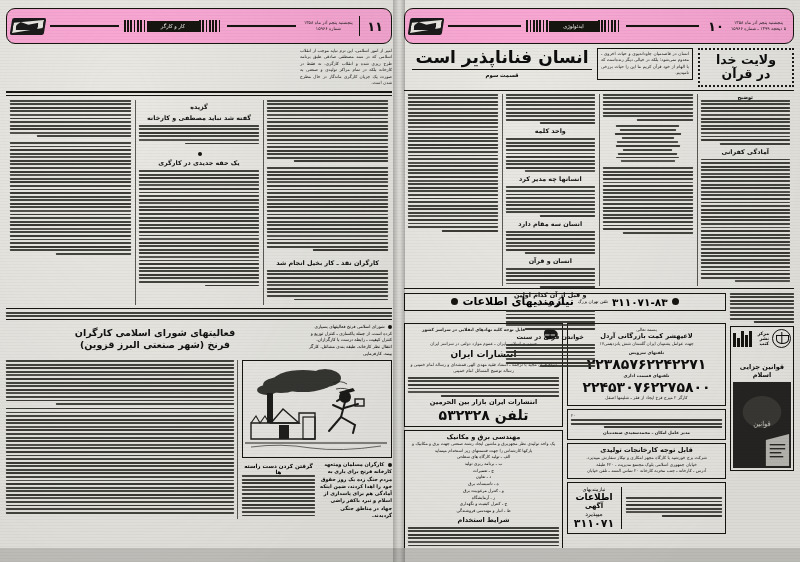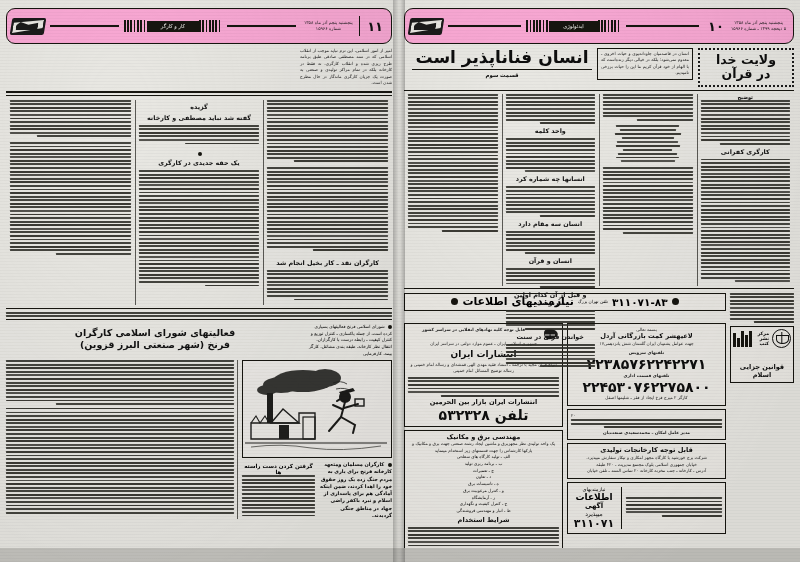--- a/index.html
+++ b/index.html
@@ -548,21 +548,21 @@
               <b></b>
               <b></b>
               <b></b>
               <b></b>
               <b></b>
               <b></b>
             <b></b>
               <b></b>
               <b class="short2"></b>
           </div>
-          <div class="subhead sm">کارگری کفرانی</div>
+          <div class="subhead sm">آمادگی کفرانی</div>
           <div class="tx dense">
             <b></b>
               <b></b>
               <b></b>
               <b></b>
               <b></b>
               <b></b>
               <b></b>
               <b></b>
               <b></b>
@@ -663,21 +663,21 @@
               <b></b>
               <b></b>
               <b></b>
               <b></b>
               <b></b>
               <b></b>
               <b></b>
               <b></b>
               <b class="short2"></b>
           </div>
-          <div class="subhead sm">انسانها چه شماره کرد</div>
+          <div class="subhead sm">انسانها چه مدیر کرد</div>
           <div class="tx dense">
             <b></b>
               <b></b>
               <b></b>
               <b></b>
               <b></b>
               <b></b>
               <b></b>
               <b></b>
               <b class="short"></b>
@@ -790,20 +790,34 @@
               <div style="font-size:4.6px;font-weight:bold;">مرکز نشر کتب</div>
               <div class="barcols">
                 <i style="height:16px;"></i>
                   <i style="height:12px;"></i>
                   <i style="height:16px;"></i>
                   <i style="height:9px;"></i>
                   <i style="height:14px;"></i>
               </div>
             </div>
             <div class="ad-title sm" style="margin-top:16px;">قوانین جزایی اسلام</div>
+            <div class="bookimg">
+              <svg viewBox="0 0 60 86" width="100%" height="86" preserveAspectRatio="none">
+                <rect width="60" height="86" fill="#262523"></rect>
+                <ellipse cx="30" cy="30" rx="20" ry="16" fill="#403e3a" opacity=".8"></ellipse>
+                <text x="30" y="44" fill="#cfcdc6" font-size="7" text-anchor="middle" font-family="DejaVu Sans">قوانین</text>
+                <path d="M34 58 L58 52 L58 84 L34 84 Z" fill="#d8d6cf" opacity=".85"></path>
+                <g fill="#2b2a27">
+                  <rect x="38" y="62" width="16" height="1.4"></rect>
+                  <rect x="38" y="66" width="16" height="1.4"></rect>
+                  <rect x="38" y="70" width="12" height="1.4"></rect>
+                  <rect x="38" y="74" width="14" height="1.4"></rect>
+                </g>
+              </svg>
+            </div>
           </div>
         </div>
 
         <div style="flex:1;">
           <div class="classhead">
             <div class="dot"></div>
             <div class="p">۳۱۱۰۷۱-۸۳</div>
             <div class="s">تلفن تهران بزرگ</div>
             <div class="t">نیازمندیهای اطلاعات</div>
             <div class="dot"></div>

